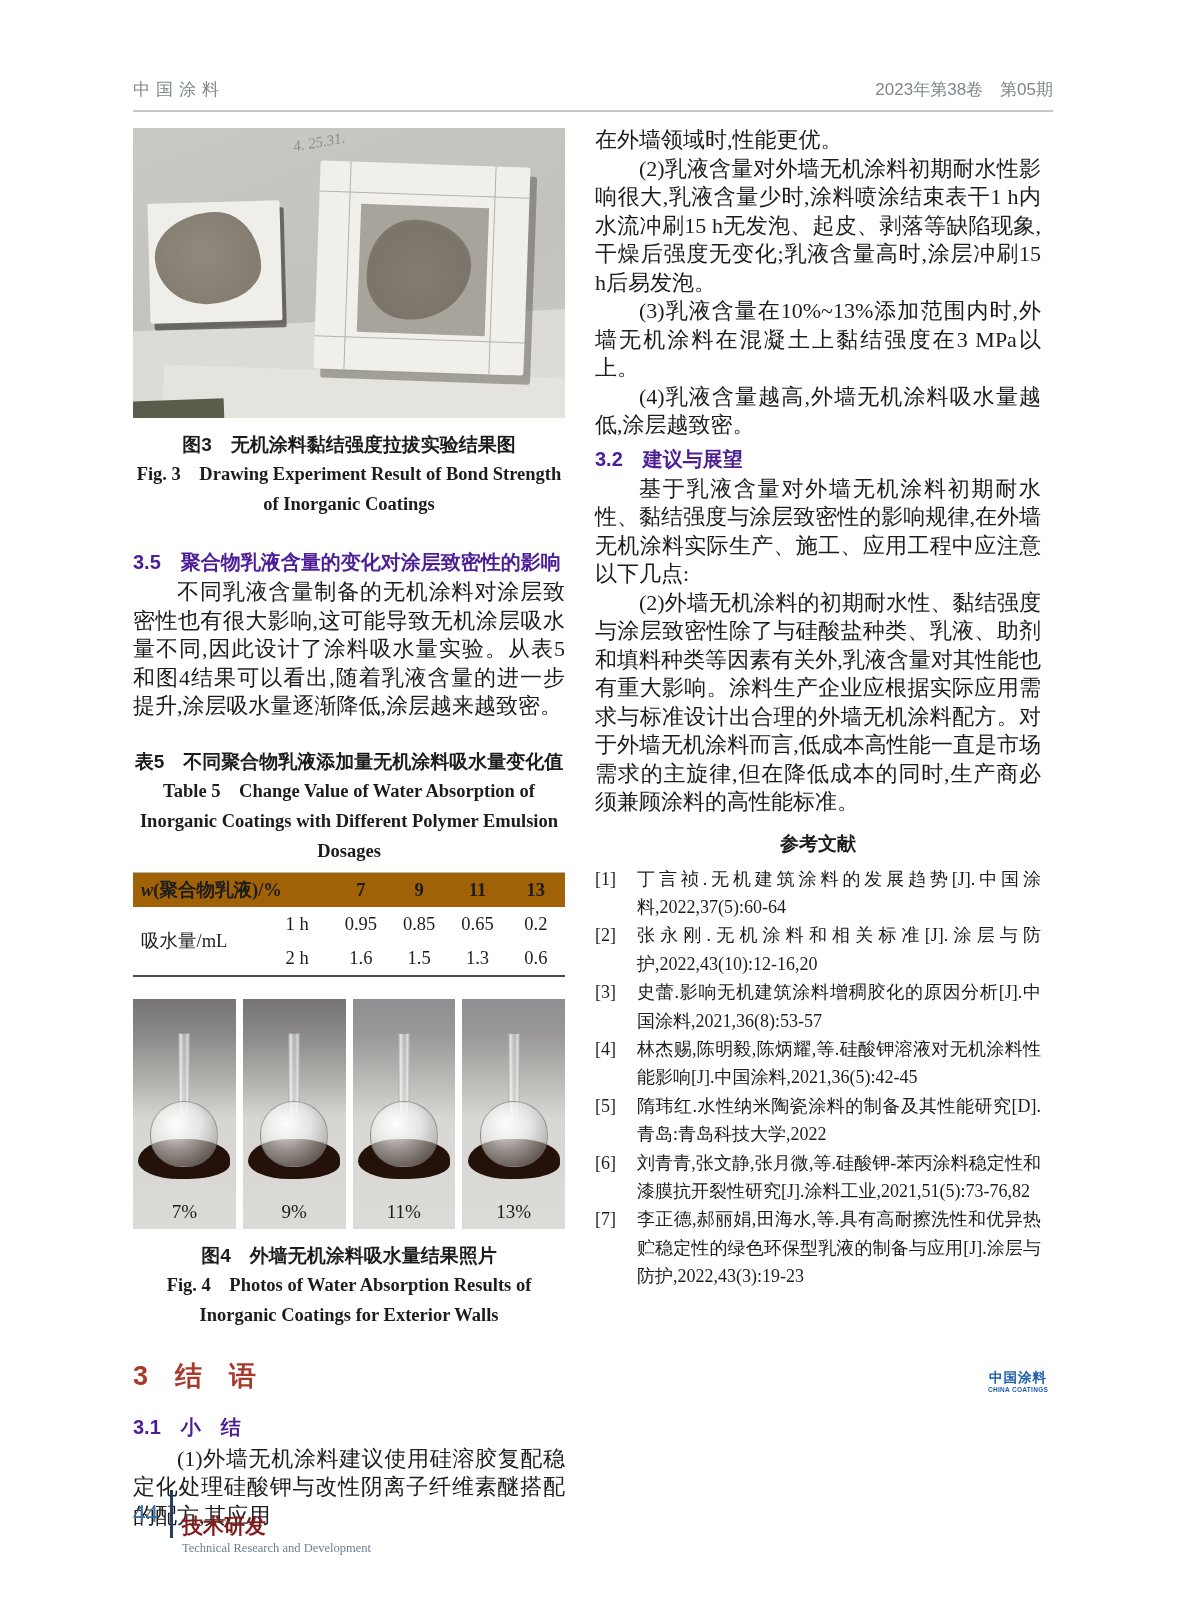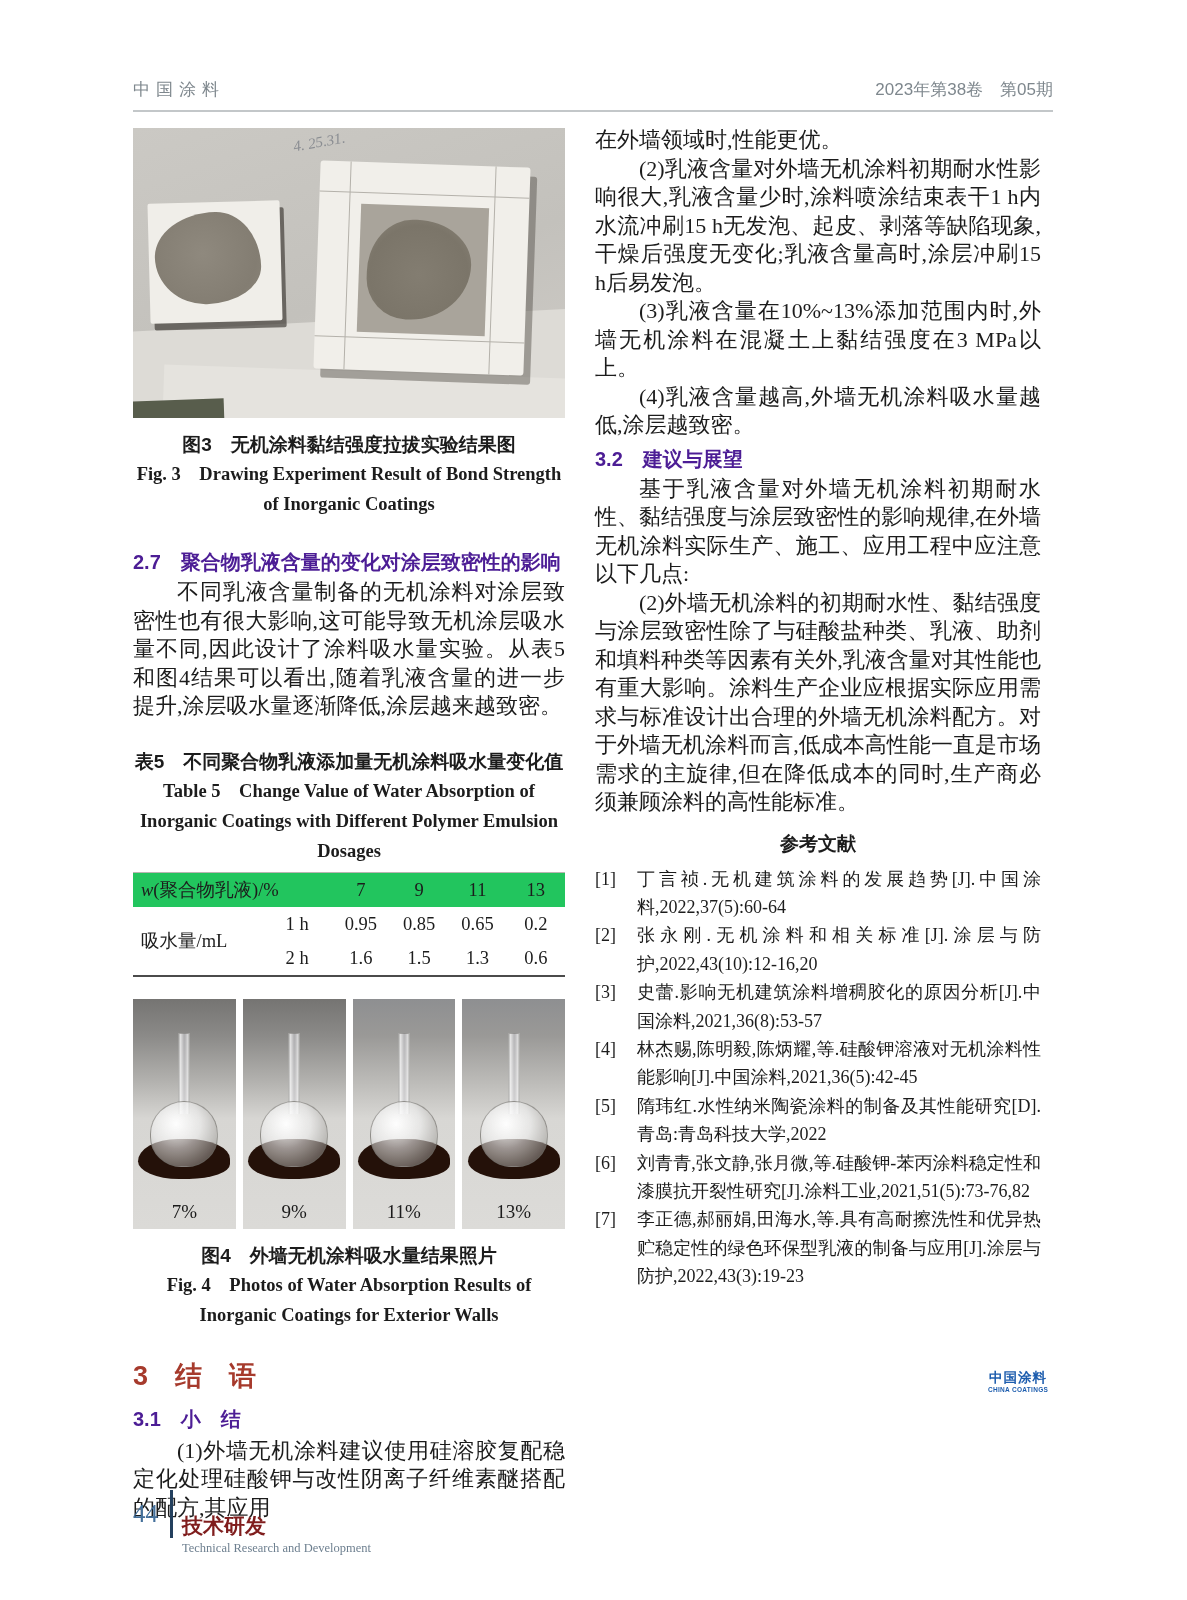--- a/index.html
+++ b/index.html
@@ -53,21 +53,21 @@
   .blob-right{position:absolute;left:8px;top:14px;width:104px;height:100px;
           background:radial-gradient(circle at 50% 55%,#837d71 0%,#7b7569 65%,#8d877b 100%);
           border-radius:45% 55% 60% 40%/55% 45% 58% 42%;}
   .handwriting{position:absolute;left:160px;top:6px;font-style:italic;font-size:15px;
           color:#8a8d92;transform:rotate(-10deg);}
 
   
   .tbl5{width:100%;border-collapse:collapse;font-size:18.5px;margin-top:6px;
         border-top:1px solid #b9b5b1;border-bottom:2px solid #4b4b4b;}
   .tbl5 td{padding:4px 0;text-align:center;line-height:26px;}
-  .tbl5 .hdr td{background:#22c55e;}
+  .tbl5 .hdr td{background:#a16207;font-weight:bold;}
   .tbl5 .t-left{text-align:left;padding-left:8px;}
   .tbl5 .sym{font-style:italic;}
 
   
   .fig4-strip{display:flex;gap:7px;margin-top:22px;}
   .panel{position:relative;width:103px;height:230px;overflow:hidden;
          background:linear-gradient(180deg,#757472 0%,#8b8a88 16%,#b3b2af 36%,#d7d6d3 52%,#dbdad7 100%);}
   .panel:nth-child(3),.panel:nth-child(4){
          background:linear-gradient(180deg,#8e8f91 0%,#9a9997 16%,#bcbbb8 36%,#d8d7d4 52%,#dcdbd8 100%);}
   .tube{position:absolute;left:50%;top:34px;transform:translateX(-50%);width:9px;height:80px;
@@ -92,21 +92,21 @@
   .logo-cn{font-family:"Liberation Sans","DejaVu Sans",sans-serif;font-weight:bold;font-size:13.5px;letter-spacing:1px;white-space:nowrap;}
   .logo-en{font-family:"Liberation Sans","DejaVu Sans",sans-serif;font-weight:bold;font-size:6.5px;letter-spacing:.3px;white-space:nowrap;}
 
   
   .footer{position:absolute;left:133px;top:1490px;display:flex;align-items:flex-start;}
   .page-num{font-size:25px;color:#44709b;margin-right:12px;padding-top:10px;}
   .vbar{width:3px;height:48px;background:#23405e;margin-right:9px;}
   .f-cn{font-family:"Liberation Sans","DejaVu Sans",sans-serif;font-weight:bold;font-size:21px;color:#7f1d1d;line-height:24px;margin-top:24px;}
   .f-en{font-size:12.5px;color:#6d7f8f;margin-top:3px;}
 
-  .mt2{margin-top:2px}.mt4{margin-top:4px}.mt6{margin-top:6px}.mt10{margin-top:12px}
+  .mt2{margin-top:2px}.mt4{margin-top:4px}.mt6{margin-top:6px}.mt10{margin-top:20px}
   .mt12{margin-top:12px}.mt26{margin-top:26px}.mt28{margin-top:28px}.mt30{margin-top:30px}
 </style>
 </head>
 <body>
 
 <div class="page">
 
   <div class="header">
     <span class="journal-name">中国涂料</span>
     <span class="issue-info">2023年第38卷　第05期</span>
@@ -128,21 +128,21 @@
         <div class="score-v1"></div>
         <div class="score-v2"></div>
         <div class="patch-right">
           <div class="blob-right"></div>
         </div>
       </div>
     </div>
     <p class="cap-cn mt12">图3　无机涂料黏结强度拉拔实验结果图</p>
     <p class="cap-en">Fig. 3　Drawing Experiment Result of Bond Strength of Inorganic Coatings</p>
 
-    <p class="h-red mt30">2.7　聚合物乳液含量的变化对涂层致密性的影响</p>
+    <p class="h-red mt30">3.5　聚合物乳液含量的变化对涂层致密性的影响</p>
     <p class="para indent mt2">不同乳液含量制备的无机涂料对涂层致密性也有很大影响,这可能导致无机涂层吸水量不同,因此设计了涂料吸水量实验。从表5和图4结果可以看出,随着乳液含量的进一步提升,涂层吸水量逐渐降低,涂层越来越致密。</p>
 
     <p class="cap-cn mt26">表5　不同聚合物乳液添加量无机涂料吸水量变化值</p>
     <p class="cap-en">Table 5　Change Value of Water Absorption of Inorganic Coatings with Different Polymer Emulsion Dosages</p>
     <table class="tbl5">
       <colgroup>
           <col style="width:30%">
           <col style="width:16%">
           <col style="width:13.5%">
           <col style="width:13.5%">

